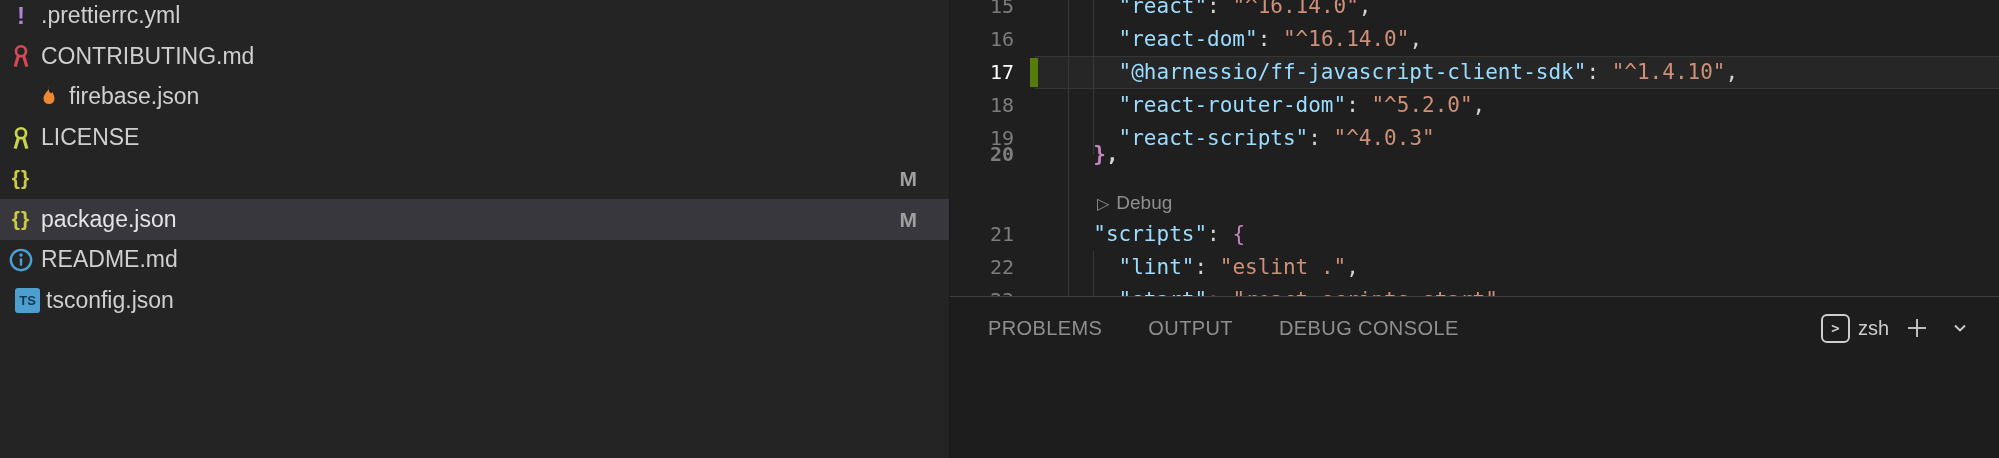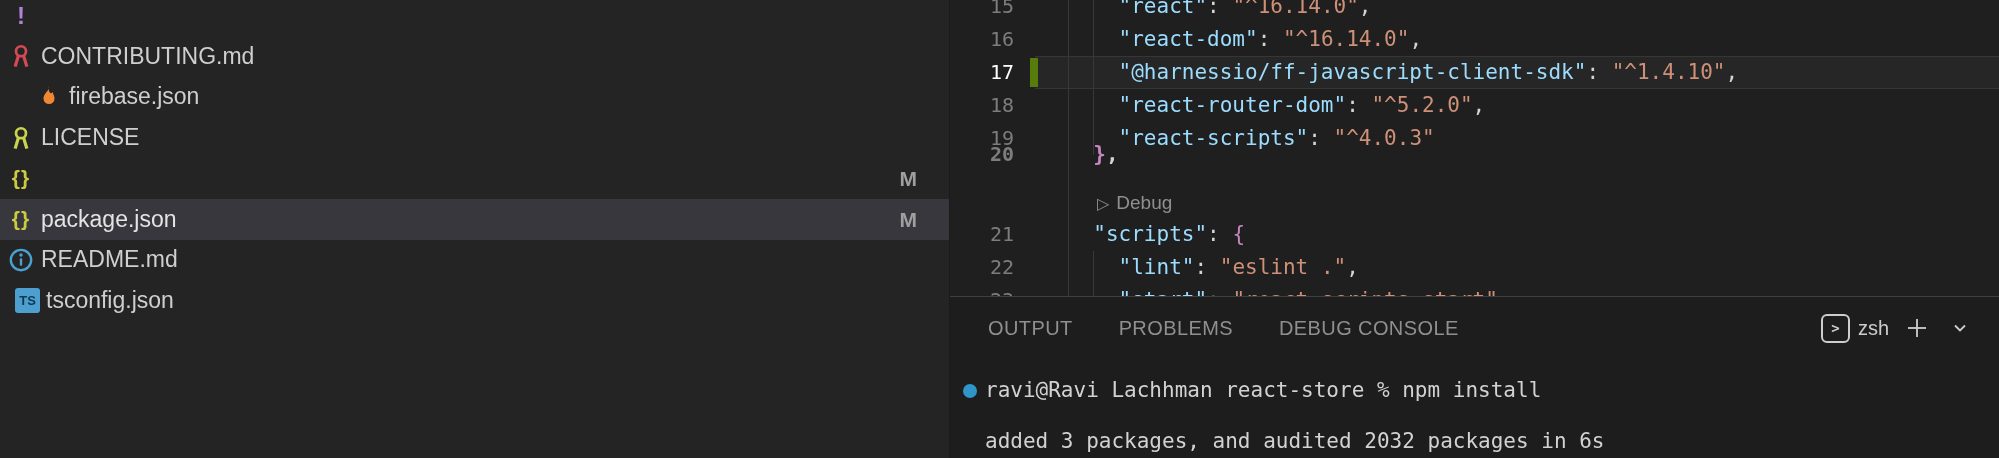--- a/index.html
+++ b/index.html
@@ -71,20 +71,21 @@
 </style>
 </head>
 <body>
 
 <div id="root">
 
   <div id="sidebar">
     <div>
         <div class="row" style="top: -5px;">
           <span class="fi glyph" style="color: rgb(176, 131, 217);">!</span>
+          <span class="fname">.prettierrc.yml</span>
         </div>
         <div class="row" style="top: 35.7px;">
           <span class="fi">
             <svg width="26" height="26" viewBox="0 0 24 24">
       <circle cx="12" cy="7.6" r="4.6" fill="none" stroke="#d34a54" stroke-width="2.5"></circle>
       <path d="M9.7 11.4 L6.6 21.8" stroke="#d34a54" stroke-width="3" fill="none"></path>
       <path d="M14.3 11.4 L17.4 21.8" stroke="#d34a54" stroke-width="3" fill="none"></path>
             </svg>
           </span>
           <span class="fname">CONTRIBUTING.md</span>
@@ -175,40 +176,36 @@
         </div>
         <div class="cline" style="top: 284px;">
           <span class="lnum">23</span>
           <span class="code"><span class="tk-pun">    </span><span class="tk-key">"start"</span><span class="tk-pun">: </span><span class="tk-str">"react-scripts start"</span><span class="tk-pun">,</span></span>
         </div>
       </div>
   </div>
 
   <div id="panel">
     <div id="tabs">
+        <div class="ptab">PROBLEMS</div>
         <div class="ptab">OUTPUT</div>
-        <div class="ptab">PROBLEMS</div>
         <div class="ptab">DEBUG CONSOLE</div>
       </div>
     <div id="panel-controls">
       <div class="term-chip">
         <span class="term-box">&gt;</span>
         <span class="shell-name">zsh</span>
       </div>
       <span class="icon-btn">
         <svg width="24" height="24" viewBox="0 0 24 24">
           <line x1="12" y1="3" x2="12" y2="21" stroke="#cfcfcf" stroke-width="1.8"></line>
           <line x1="3" y1="12" x2="21" y2="12" stroke="#cfcfcf" stroke-width="1.8"></line>
         </svg>
       </span>
       <span class="icon-btn">
         <svg width="18" height="18" viewBox="0 0 18 18">
           <polyline points="4,6.5 9,11.5 14,6.5" fill="none" stroke="#cfcfcf" stroke-width="1.8"></polyline>
         </svg>
       </span>
     </div>
-    <div id="term-out">
-        <div class="trow" style="top: 15px;"><span class="dot"></span><span class="ttext">ravi@Ravi Lachhman react-store % npm install</span></div>
-        <div class="trow" style="top: 66px;"><span class="ttext">added 3 packages, and audited 2032 packages in 6s</span></div>
-      </div>
   </div>
 
 </div>
 
 </body></html>

